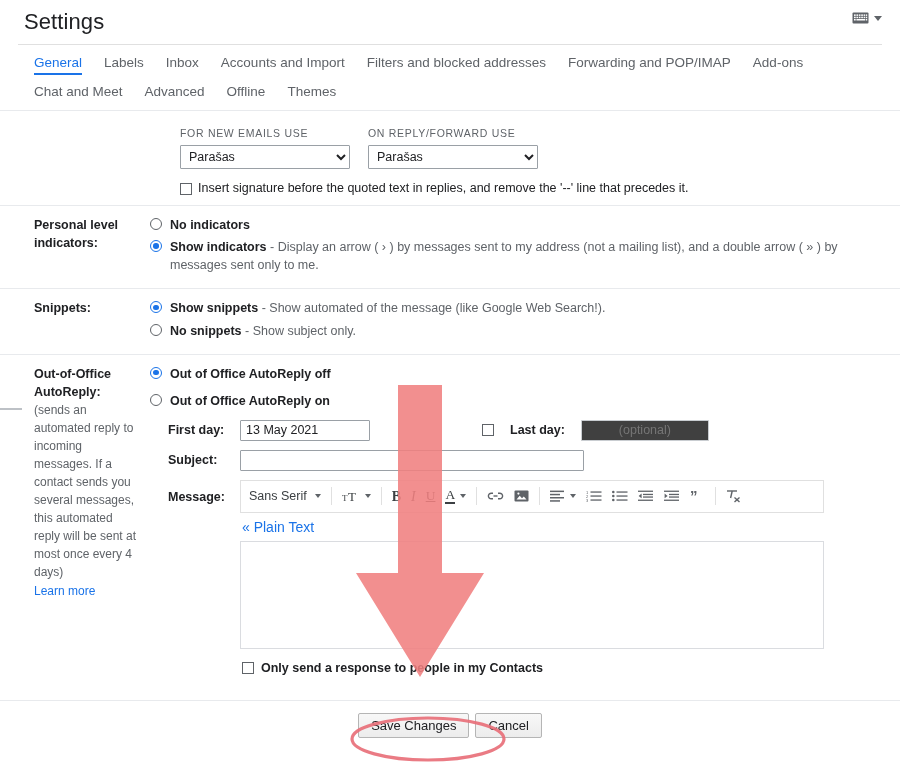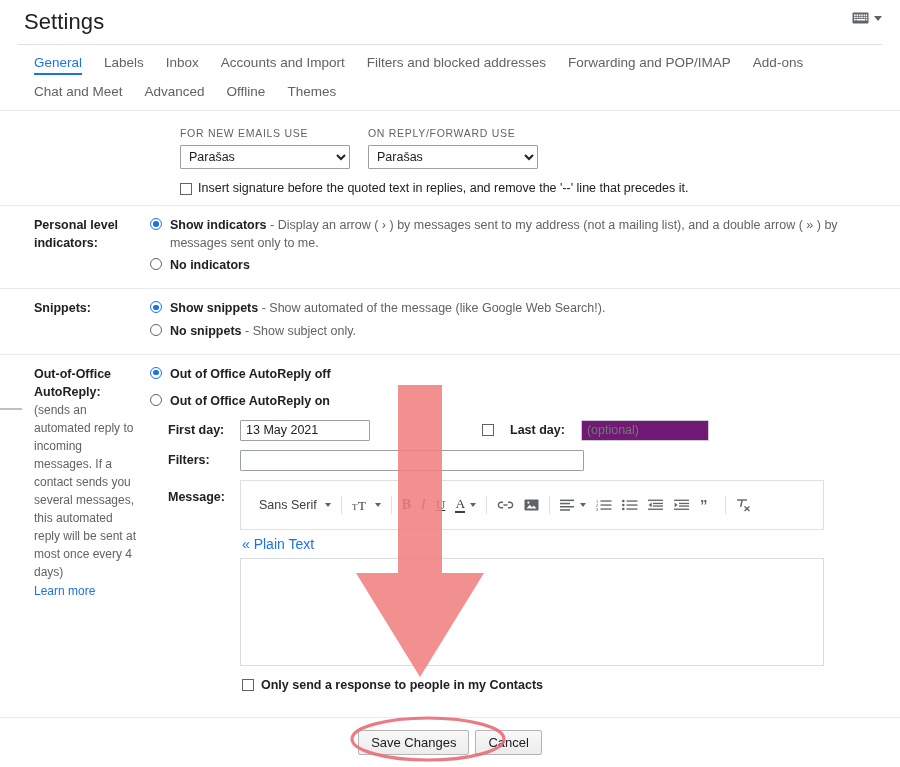--- a/index.html
+++ b/index.html
@@ -98,33 +98,33 @@
   
   .ooo-fld { padding: 10px 20px 12px 0; }
   .ooo-line { display:flex; align-items:center; margin-bottom: 9px; }
   .ooo-label { font-size:12.5px; font-weight:bold; width: 72px; }
   input.gtext {
     font-family: "Liberation Sans", sans-serif;
     font-size: 12.5px; color:#202124;
     border: 1px solid #9aa0a6; background:#fff;
     height: 21px; padding: 1px 5px; border-radius:1px;
   }
-  input.gtext.disabled { background:#701a75; color:#9aa0a6; border-color:#c9cdd1;}
+  input.gtext.disabled { background:#404040; color:#9aa0a6; border-color:#c9cdd1;text-align:center;}
   .lastday-wrap { display:flex; align-items:center; gap:16px; margin-left: 112px; }
   .lastday-wrap .cbox { margin-top:0; }
   .lastday-lbl { font-size:12.5px; font-weight:bold; }
 
   
   .msg-row { display:flex; align-items:flex-start; }
   .msg-row .ooo-label { padding-top: 8px; }
   .editor { flex:1; }
   .toolbar {
     border:1px solid #e0e0e0; background:#fff;
-    height: 50px; display:flex; align-items:center;
-    padding: 0 13px; gap: 0px; width: 584px;
+    height: 33px; display:flex; align-items:center;
+    padding: 0 3px; gap: 0px; width: 584px;
   }
   .tb-item { display:flex; align-items:center; height:26px; padding:0 5px; cursor:pointer; color:#5f6368; }
   .tb-font { font-size:12.5px; color:#3c4043; padding-right:3px; }
   .tb-caret { width:0;height:0;border-left:3.5px solid transparent;border-right:3.5px solid transparent;border-top:4.5px solid #5f6368; margin-left:5px; }
   .tb-sep { width:1px; height:18px; background:#e0e0e0; margin: 0 5px; }
   .tb-b { font-weight:bold; font-size:14px; color:#3c4043; font-family:"Liberation Serif", serif;}
   .tb-i { font-style:italic; font-size:14px; color:#3c4043; font-family:"Liberation Serif", serif;}
   .tb-u { text-decoration:underline; font-size:13.5px; color:#3c4043; font-family:"Liberation Serif", serif;}
   .tb-a { font-size:13.5px; color:#3c4043; border-bottom:2px solid #3c4043; line-height:1.05; font-family:"Liberation Serif", serif;}
 
@@ -234,26 +234,26 @@
     <div class="sig-check">
       <span class="cbox"></span>
       <span>Insert signature before the quoted text in replies, and remove the '--' line that precedes it.</span>
     </div>
   </div>
 
   <div class="srow">
     <div class="lbl">Personal level indicators:</div>
     <div class="fld">
       <div class="opt-line">
+        <span class="radio"></span>
+        <span class="txt"><b>No indicators</b></span>
+      </div>
+      <div class="opt-line">
         <span class="radio on"></span>
         <span class="txt"><b>Show indicators</b><span class="grey"> - Display an arrow ( › ) by messages sent to my address (not a mailing list), and a double arrow ( » ) by messages sent only to me.</span></span>
-      </div>
-      <div class="opt-line">
-        <span class="radio"></span>
-        <span class="txt"><b>No indicators</b></span>
       </div>
     </div>
   </div>
 
   <div class="srow">
     <div class="lbl">Snippets:</div>
     <div class="fld">
       <div class="opt-line">
         <span class="radio on"></span>
         <span class="txt"><b>Show snippets</b><span class="grey"> - Show automated of the message (like Google Web Search!).</span></span>
@@ -286,21 +286,21 @@
         <span class="ooo-label">First day:</span>
         <input class="gtext" style="width: 130px;" value="13 May 2021">
         <span class="lastday-wrap">
           <span class="cbox"></span>
           <span class="lastday-lbl">Last day:</span>
           <input class="gtext disabled" style="width: 128px;" placeholder="(optional)">
         </span>
       </div>
 
       <div class="ooo-line" style="padding-left:18px;">
-        <span class="ooo-label">Filters:</span>
+        <span class="ooo-label">Subject:</span>
         <input class="gtext" style="width: 344px;" value="">
       </div>
 
       <div class="msg-row" style="padding-left:18px;">
         <span class="ooo-label">Message:</span>
         <div class="editor">
 
           <div class="toolbar">
             <div class="tb-item">
               <span class="tb-font">Sans Serif</span>

